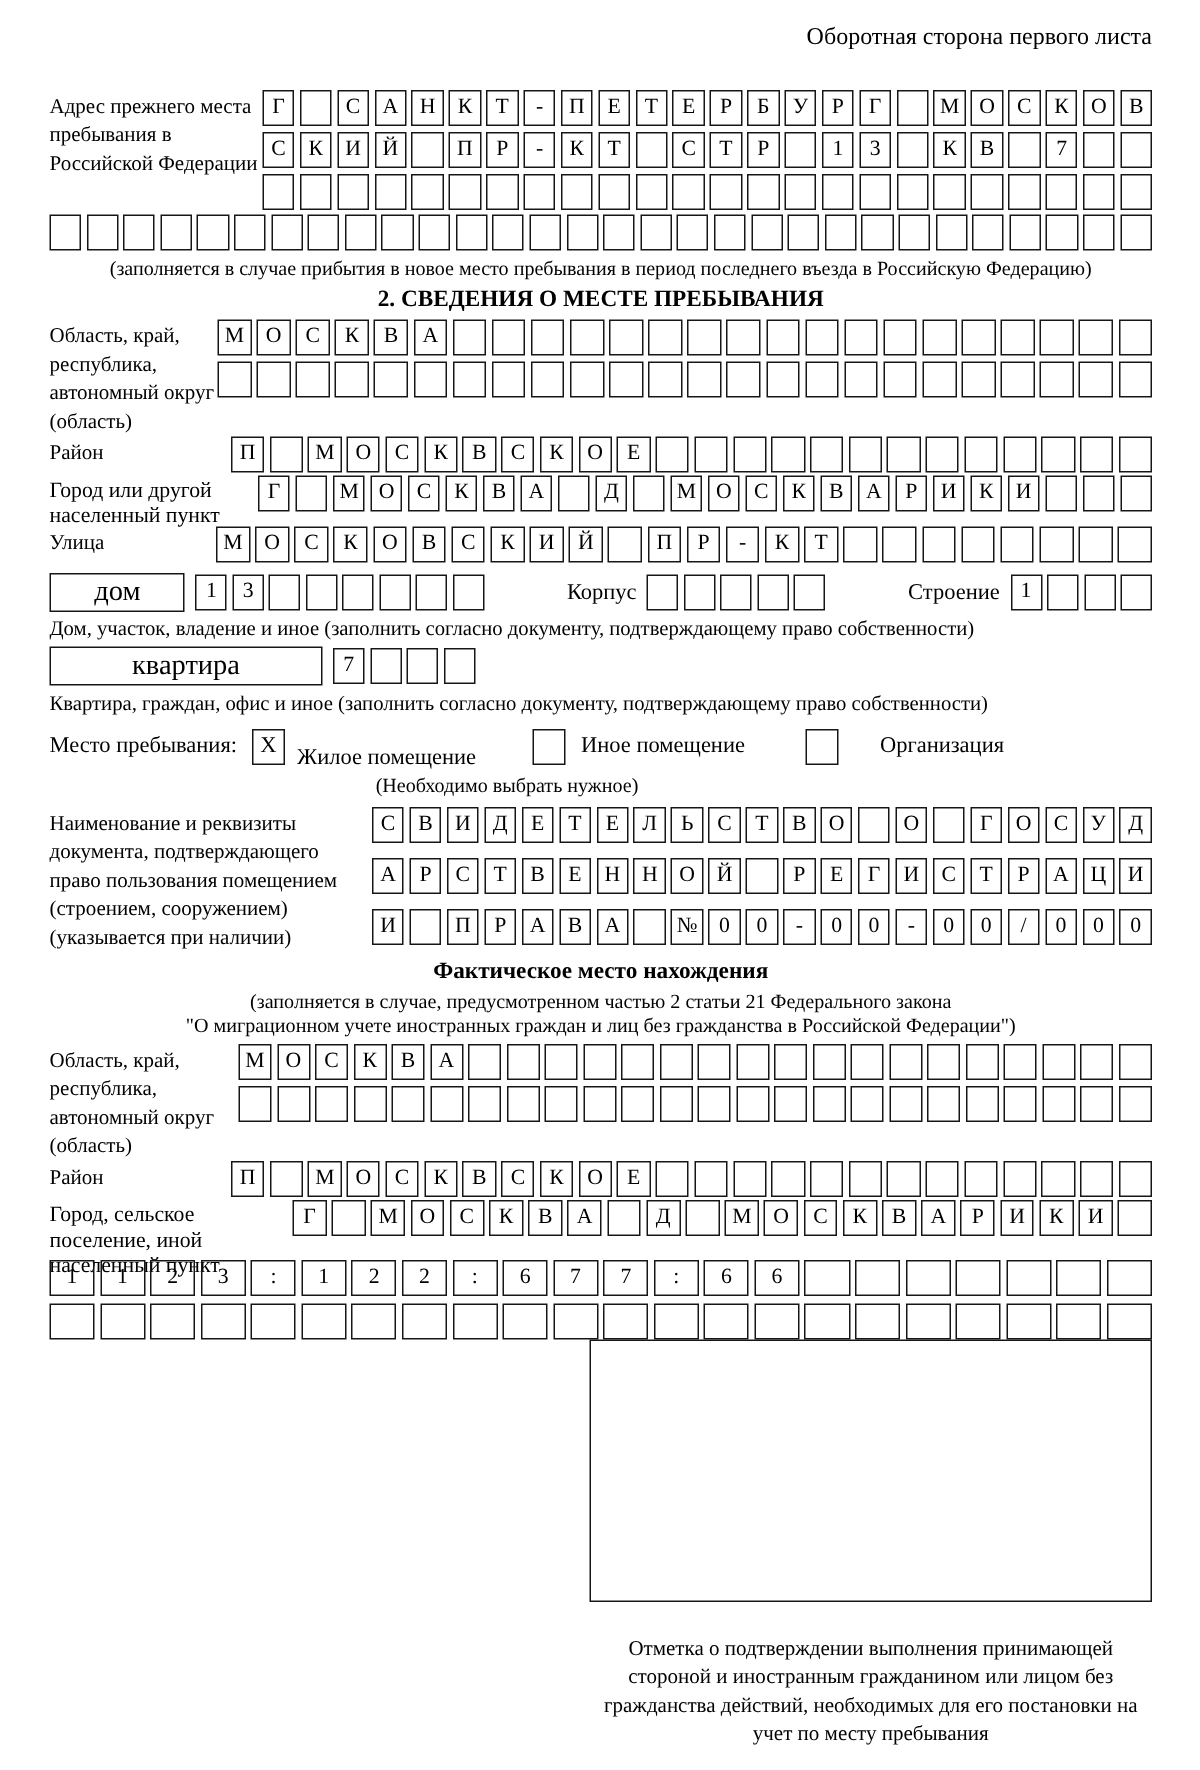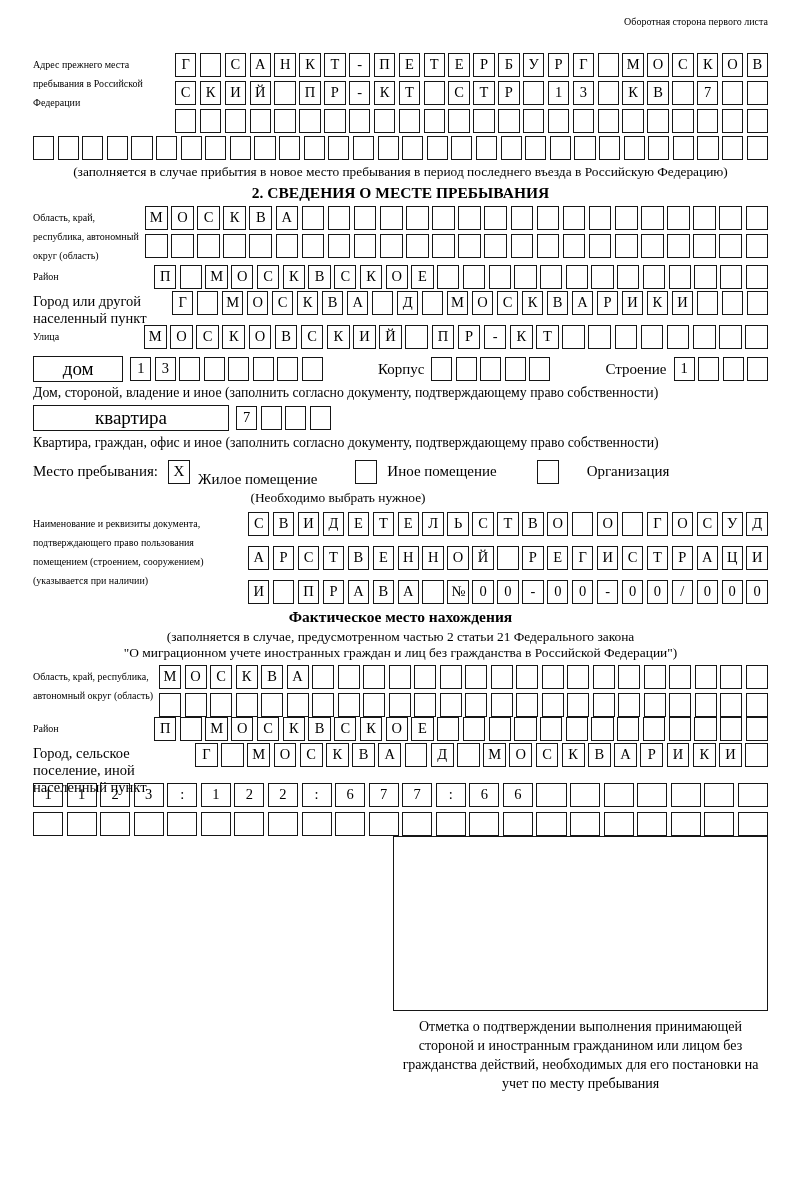--- a/index.html
+++ b/index.html
@@ -1,23 +1,23 @@
 <!DOCTYPE html>
 <html><head>
 <meta charset="utf-8">
 <style>
   * { margin:0; padding:0; box-sizing:border-box; }
   html,body { width:800px; height:1180px; background:#ffffff; color:#000;
     font-family:"Liberation Serif","DejaVu Serif",serif; overflow:hidden; }
   .page { width:800px; height:1180px; padding:16px 32px 0 33px; }
 
-  .header-note { text-align:right; font-size:10px; }
+  .header-note { text-align:right; font-size:16px; }
 
   .row-flex { display:flex; align-items:flex-start; }
-  .label { font-size:10px; line-height:19px; padding-top:2px; }
+  .label { font-size:14px; line-height:19px; padding-top:2px; }
   .rows-col { flex:1; display:flex; flex-direction:column; gap:4px; }
 
   .grid { display:flex; gap:3.5px; flex:1; }
   .grid .cell { flex:1; height:24px; border:1.7px solid #161616; text-align:center;
     font-size:14.5px; line-height:21px; overflow:hidden; }
 
   .w142{width:142px;} .w112{width:112px;} .w121{width:121px;} .w139{width:139px;}
   .w111{width:111px;} .w215{width:215px;} .w126{width:126px;} .w162{width:162px;} .w200{width:200px;}
 
   .caption { font-size:13.4px; line-height:16px; text-align:center; }
@@ -32,21 +32,21 @@
   .fixed-grid { display:flex; gap:3.5px; }
   .fixed-grid .cell { width:21px; flex:none; height:24px; border:1.7px solid #161616;
     text-align:center; font-size:14.5px; line-height:21px; }
 
   .check-row { display:flex; align-items:center; font-size:15px; }
   .checkbox { width:22px; height:24px; border:1.7px solid #161616; text-align:center;
     font-size:15px; line-height:21px; flex:none; }
 
   .stamp-wrap { margin-left:360px; width:375px; }
   .stamp-box { width:375px; height:175px; border:1.8px solid #161616; }
-  .stamp-caption { margin-top:6px; font-size:14px; line-height:19px; text-align:center; }
+  .stamp-caption { margin-top:22px; font-size:14px; line-height:19px; text-align:center; }
 
   .mt2{margin-top:2px;} .mt3{margin-top:3px;} .mt4{margin-top:4px;}
   .mt6{margin-top:6px;} .mt7{margin-top:7px;}
   .mt26{margin-top:26px;}
   .gap5 > * + * { margin-top:5px; }
 </style>
 </head>
 <body>
 
 <div class="page">
@@ -341,24 +341,24 @@
         <span class="cell"></span>
       </div>
     <div class="inline-label">Строение</div>
     <div class="fixed-grid">
         <span class="cell">1</span>
         <span class="cell"></span>
         <span class="cell"></span>
         <span class="cell"></span>
       </div>
   </div>
-  <div class="caption-left mt3">Дом, стороной, владение и иное (заполнить согласно документу, подтверждающему право собственности)</div>
+  <div class="caption-left mt3">Дом, участок, владение и иное (заполнить согласно документу, подтверждающему право собственности)</div>
 
   <div class="house-row mt4">
-    <div class="long-box" style="width:196px;">квартира</div>
+    <div class="long-box" style="width:182px;">квартира</div>
     <div class="fixed-grid">
         <span class="cell">7</span>
         <span class="cell"></span>
         <span class="cell"></span>
         <span class="cell"></span>
       </div>
   </div>
   <div class="caption-left mt4">Квартира, граждан, офис и иное (заполнить согласно документу, подтверждающему право собственности)</div>
 
   <div class="check-row mt4">

